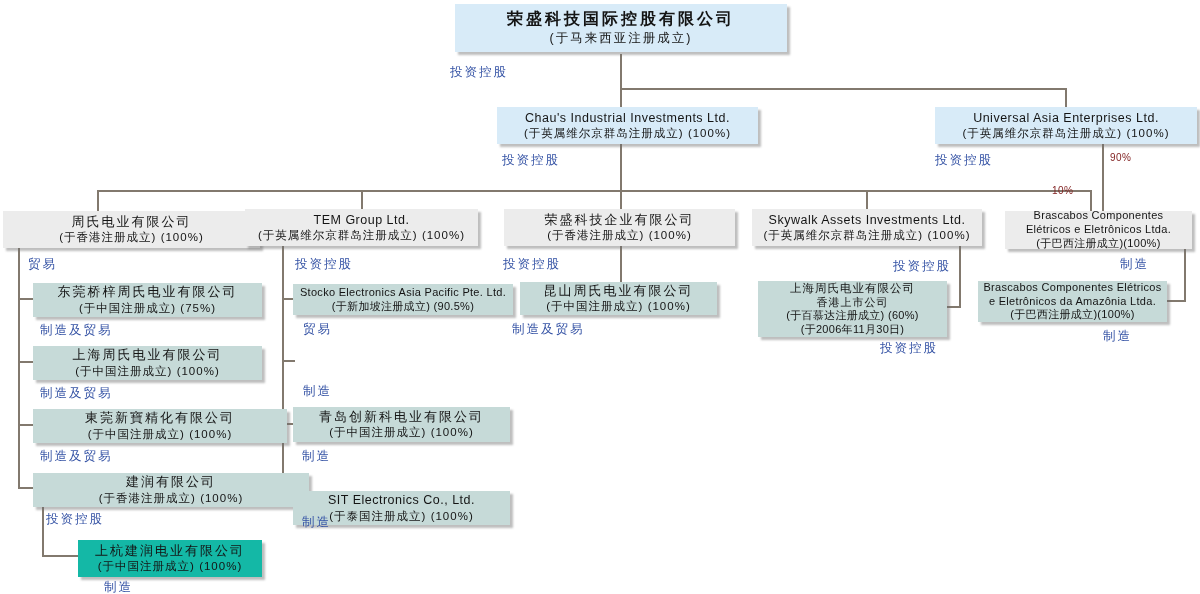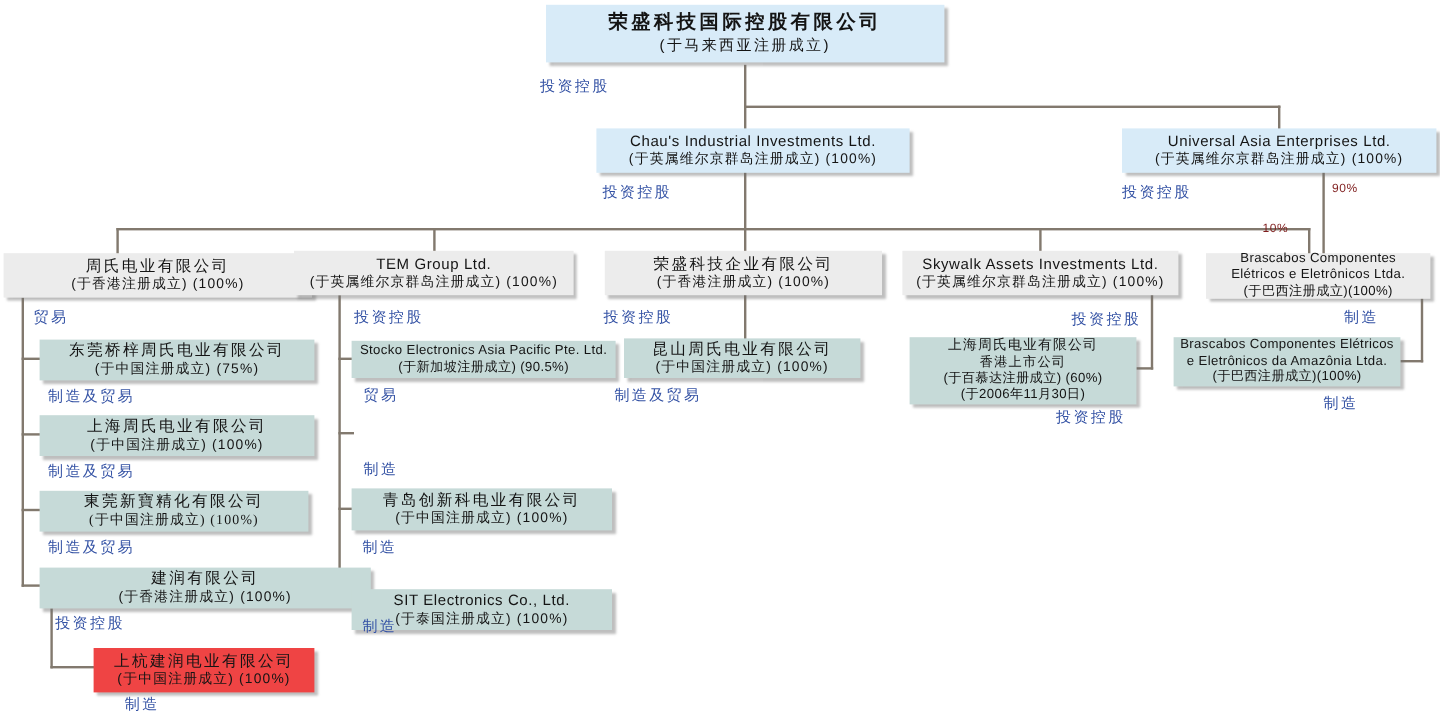--- a/index.html
+++ b/index.html
@@ -8,21 +8,21 @@
     font-family:"Liberation Sans","DejaVu Sans",sans-serif;color:#141414;background:#ffffff;
   }
   .box{
     position:absolute;display:flex;flex-direction:column;justify-content:center;align-items:center;
     text-align:center;box-shadow:3px 3px 2px rgba(110,110,110,0.45);
     line-height:1.3;
   }
   .blue{background:#d8ebf8;}
   .gray{background:#ececec;}
   .teal{background:#c6dad8;}
-  .pale{background:#ef4444;}
+  .pale{background:#14b8a6;}
   .l-main{font-size:13px;letter-spacing:2px;white-space:nowrap;}
   .l-sub{font-size:11.5px;letter-spacing:1px;white-space:nowrap;}
   .l-en{font-size:12.5px;letter-spacing:0.5px;white-space:nowrap;}
   .l-sm{font-size:11px;letter-spacing:0.3px;line-height:1.25;white-space:nowrap;}
   .parent-main{font-size:16px;letter-spacing:3px;font-weight:bold;white-space:nowrap;}
   .parent-sub{font-size:12.5px;letter-spacing:2px;white-space:nowrap;}
   .lbl{
     position:absolute;color:#3553a5;font-size:12.5px;letter-spacing:2px;white-space:nowrap;
   }
   .pct{
@@ -124,21 +124,21 @@
     <div class="l-sub">(于中国注册成立) (75%)</div>
   </div>
   <div class="lbl" style="left:40px;top:322px;">制造及贸易</div>
 
   <div class="box teal" style="left:33px;top:346px;width:229px;height:34px;">
     <div class="l-main">上海周氏电业有限公司</div>
     <div class="l-sub">(于中国注册成立) (100%)</div>
   </div>
   <div class="lbl" style="left:40px;top:385px;">制造及贸易</div>
 
-  <div class="box teal" style="left:33px;top:409px;width:224px;height:34px;font-family:Liberation Serif, serif;">
+  <div class="box teal" style="left:33px;top:409px;width:254px;height:34px;">
     <div class="l-main">東莞新寶精化有限公司</div>
     <div class="l-sub">(于中国注册成立) (100%)</div>
   </div>
   <div class="lbl" style="left:40px;top:448px;">制造及贸易</div>
 
   <div class="box teal" style="left:33px;top:473px;width:276px;height:34px;">
     <div class="l-main">建润有限公司</div>
     <div class="l-sub">(于香港注册成立) (100%)</div>
   </div>
   <div class="lbl" style="left:46px;top:511px;">投资控股</div>

